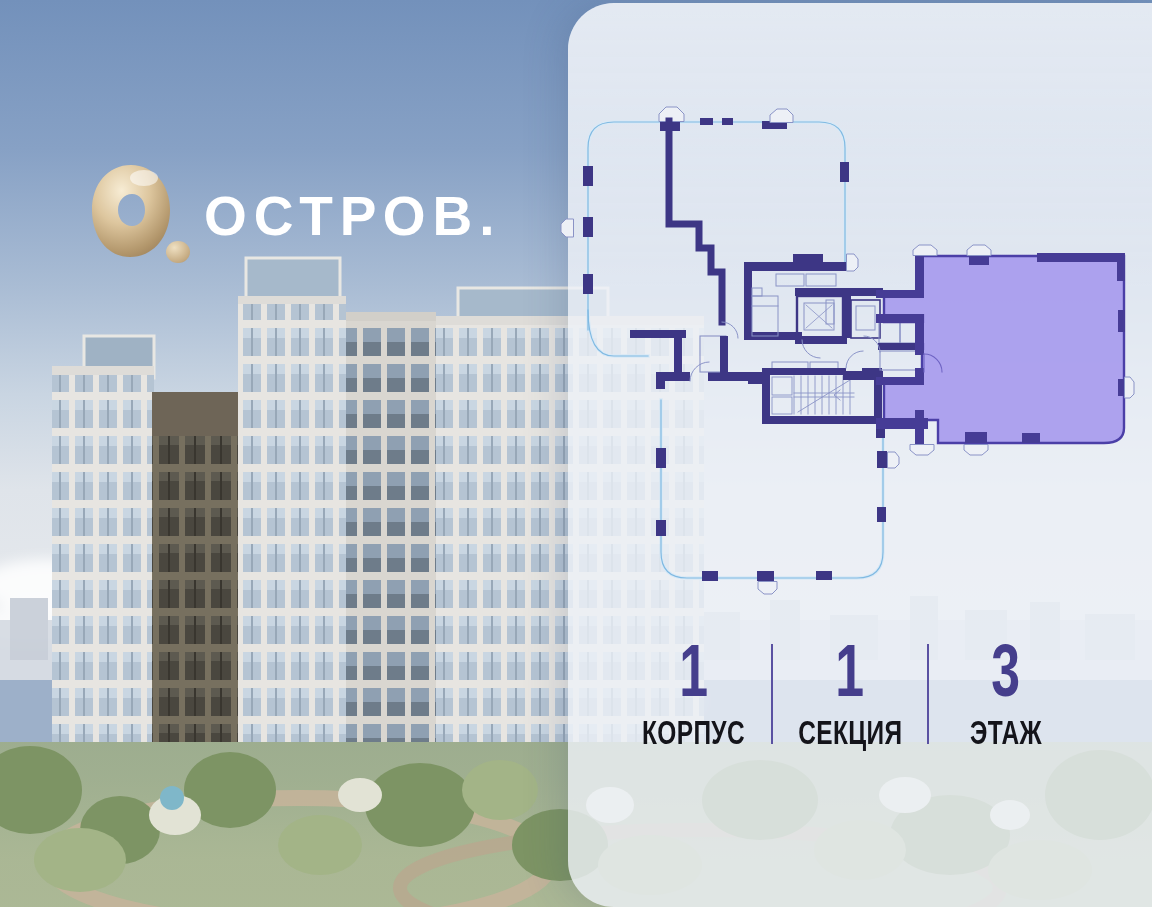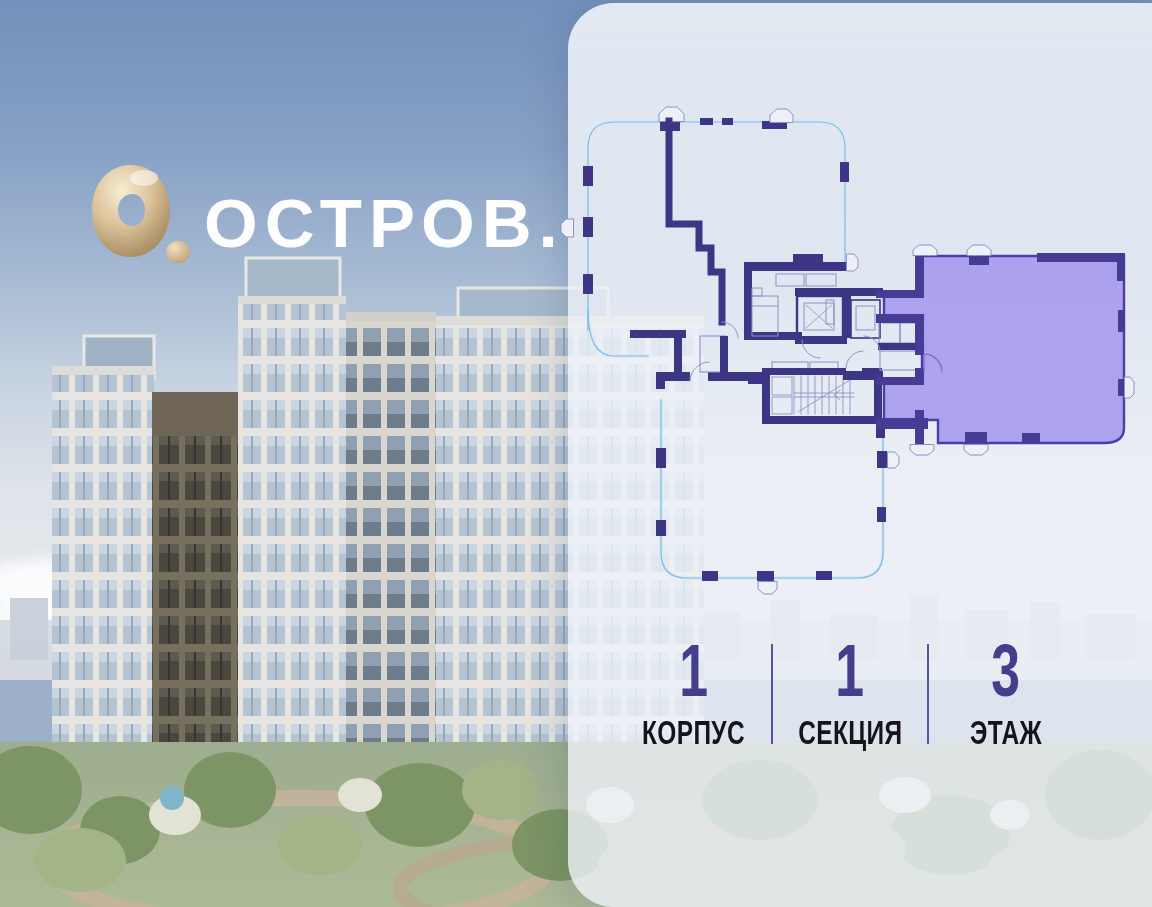--- a/index.html
+++ b/index.html
@@ -16,21 +16,21 @@
          box-shadow:-8px 0 38px rgba(50,70,110,0.18);}
   .panel::before{content:"";position:absolute;inset:0;border-radius:inherit;
          background:linear-gradient(180deg,rgba(255,255,255,0.35),rgba(255,255,255,0) 32%);}
   
   #plan{position:absolute;inset:0;pointer-events:none;}
   #plan .clickable{pointer-events:auto;cursor:pointer;}
   
   .logo{position:absolute;left:88px;top:158px;width:420px;height:112px;cursor:pointer;}
   .logo-mark{position:absolute;left:0;top:0;}
   .logo-text{position:absolute;left:116px;top:26px;
-             font-size:69px;font-weight:bold;color:#ffffff;
+             font-size:55px;font-weight:bold;color:#ffffff;
              letter-spacing:7px;white-space:nowrap;}
   
   .info-bar{position:absolute;left:617px;top:638px;width:466px;height:118px;
             display:flex;align-items:stretch;}
   .info-item{flex:1 1 0;display:flex;flex-direction:column;align-items:center;justify-content:flex-start;}
   .info-value{font-size:74px;line-height:0.88;font-weight:bold;color:var(--accent,#453e8c);
               transform:scaleX(0.70);transform-origin:center top;}
   .info-label{margin-top:10px;font-size:34px;font-weight:bold;color:#14141a;
               letter-spacing:0.5px;transform:scaleX(0.72);transform-origin:center top;white-space:nowrap;}
   .info-divider{width:2px;background:var(--accent-divider,#5a51a2);margin:6px 0 12px 0;}

